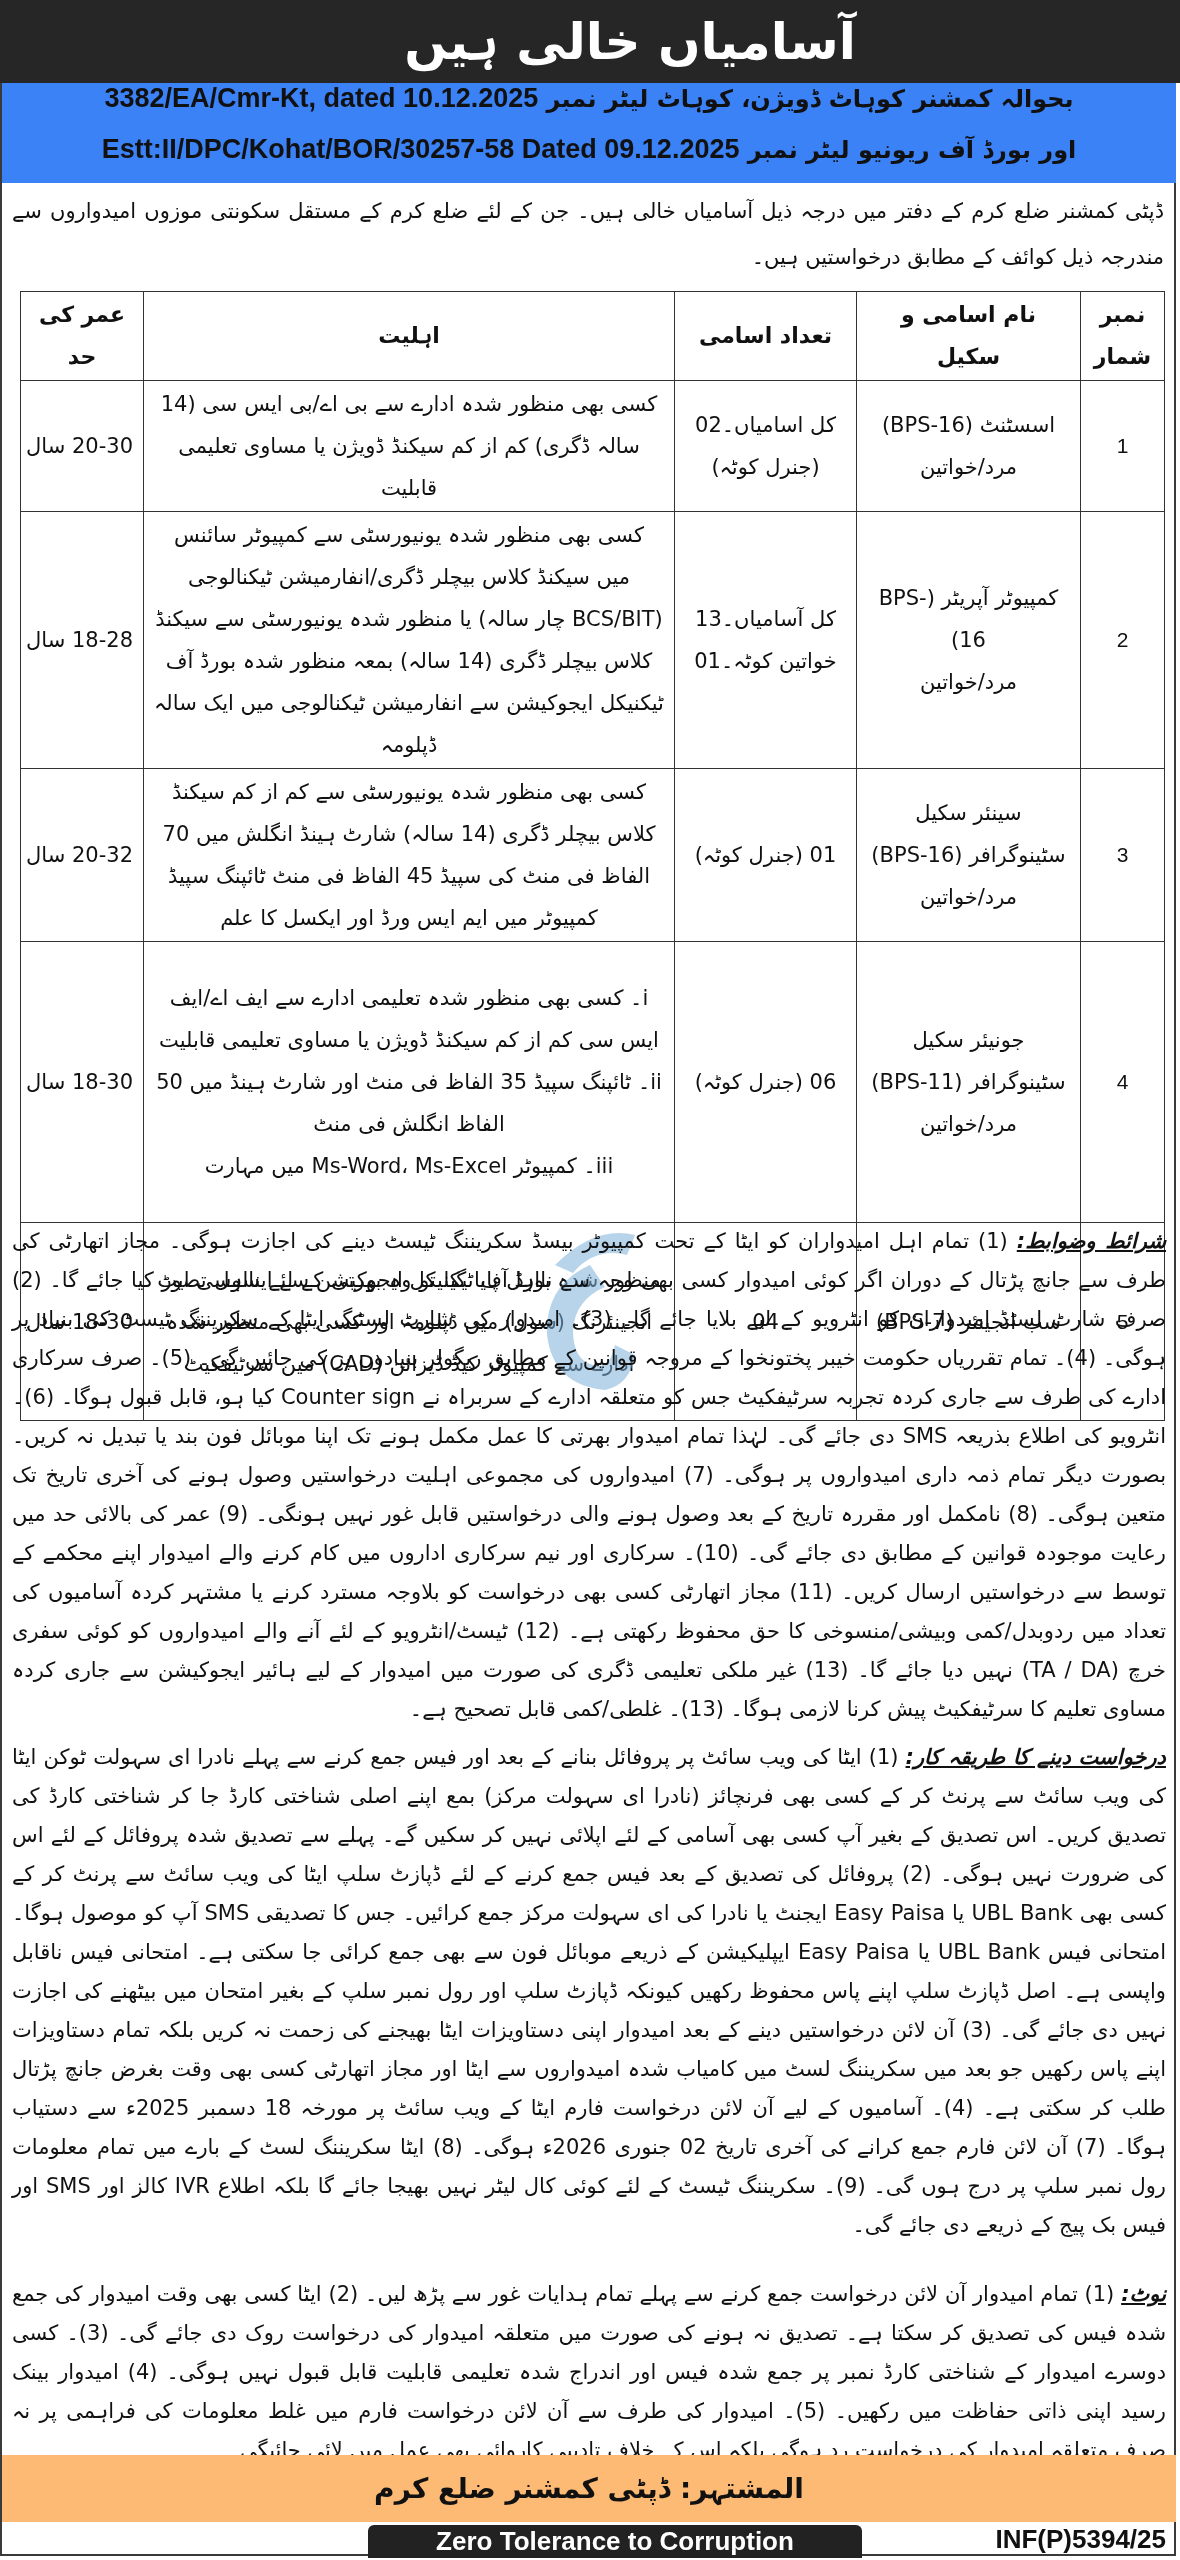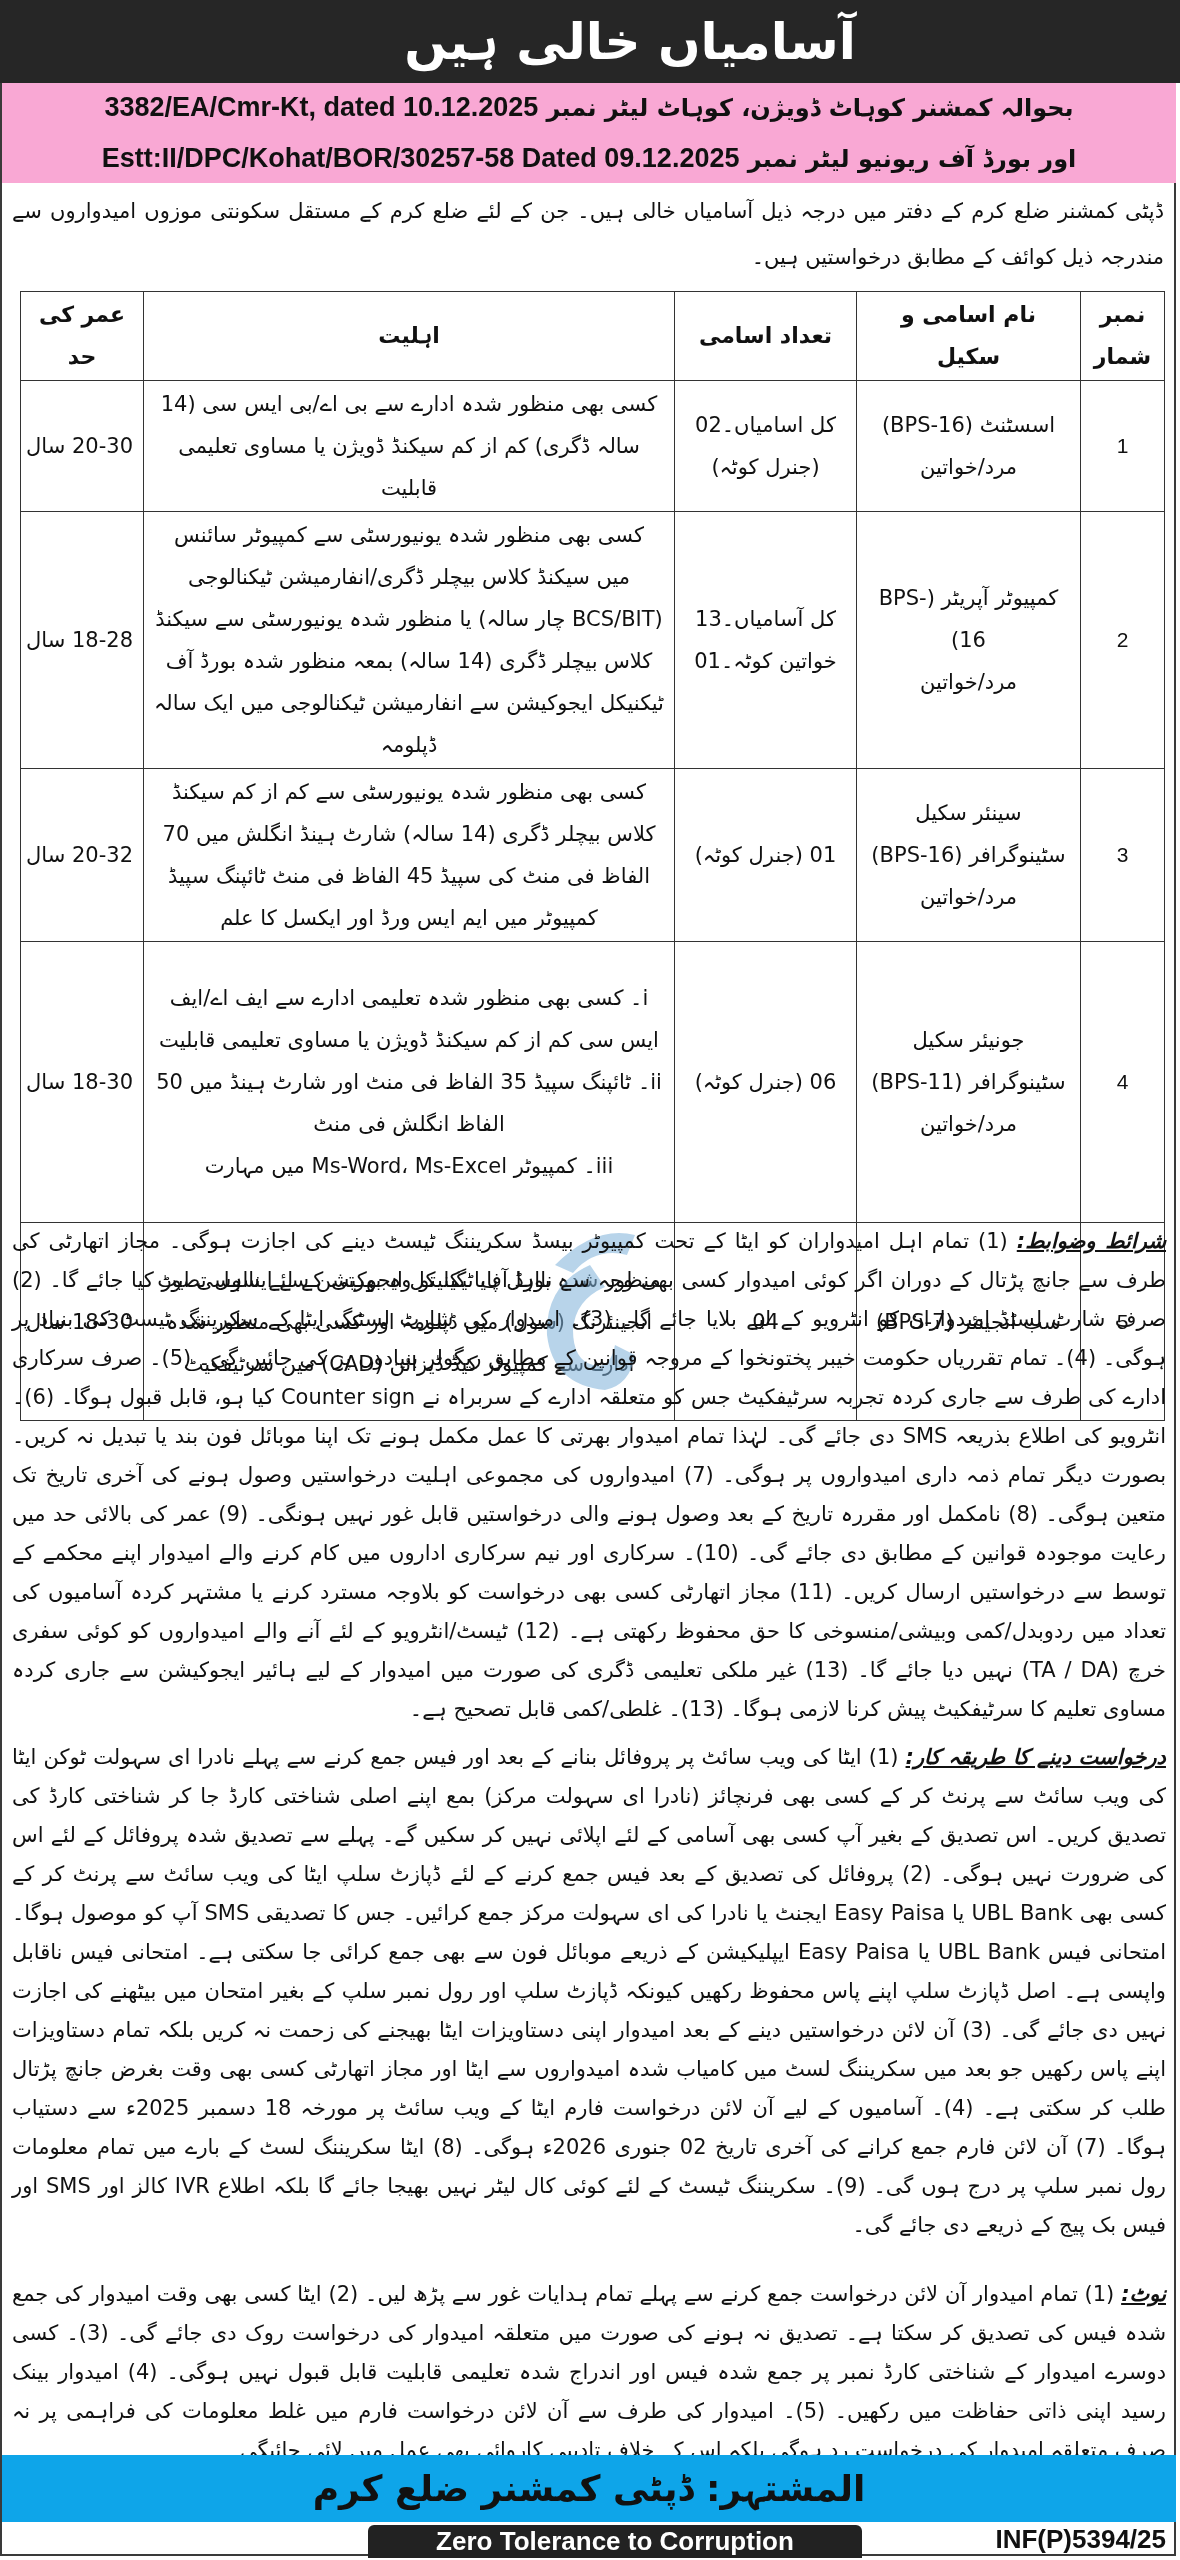--- a/index.html
+++ b/index.html
@@ -3,41 +3,41 @@
 <meta charset="utf-8">
 <style>
   html, body { margin:0; padding:0; background:#fff; }
   body { width:1180px; height:2560px; position:relative; overflow:hidden;
          font-family:"DejaVu Sans", sans-serif; color:#111; }
   .frame { position:absolute; left:0; top:0; width:1176px; height:2556px;
            border:2px solid #3a3a3a; box-sizing:border-box; }
   .title-bar { position:absolute; left:0; top:0; width:1180px; height:83px; background:#262626;
                color:#fff; display:flex; align-items:center; justify-content:center;
                font-size:50px; font-weight:bold; direction:rtl;padding-left:40px; }
-  .ref-band { position:absolute; left:2px; top:83px; width:1174px; height:100px; background:#f9a8d4;
-              display:flex; flex-direction:column; justify-content:center; align-items:center; gap:20px; }
+  .ref-band { position:absolute; left:2px; top:83px; width:1174px; height:100px; background:#3b82f6;
+              display:flex; flex-direction:column; justify-content:flex-start; align-items:center; gap:20px; }
   .ref-line { direction:rtl; font-size:24px; font-weight:bold; white-space:nowrap; }
   .ref-line .code { font-family:"Liberation Sans", sans-serif; font-size:27px; direction:ltr; unicode-bidi:embed; }
   .intro { position:absolute; left:12px; top:188px; width:1152px; direction:rtl; font-size:21px;
            line-height:46px; text-align:justify; }
   table.jobs { position:absolute; left:20px; top:291px; width:1144px; border-collapse:collapse;
                direction:rtl; table-layout:fixed; }
   table.jobs th, table.jobs td { border:1.5px solid #333; text-align:center; vertical-align:middle;
                font-size:21px; line-height:42px; padding:2px 10px; }
   table.jobs th { height:48px; font-weight:bold; font-size:22px; }
   td.qual { text-align:right; font-size:20px; line-height:44px; }
   td.serial { font-family:"Liberation Sans", sans-serif; font-size:26px; }
   td.age { font-size:24px; white-space:nowrap; }
   .para { position:absolute; left:12px; width:1154px; direction:rtl; font-size:21px; line-height:39px;
           text-align:justify; }
   .para .head { font-weight:bold; text-decoration:underline;font-style:italic; }
   .watermark { position:absolute; left:535px; top:1225px; width:110px; height:170px; opacity:0.55; }
-  .sign-band { position:absolute; left:2px; top:2455px; width:1174px; height:67px; background:#0ea5e9;
+  .sign-band { position:absolute; left:2px; top:2455px; width:1174px; height:67px; background:#fdba74;
                display:flex; align-items:center; justify-content:center; direction:rtl;
-               font-size:36px; font-weight:bold; }
+               font-size:28px; font-weight:bold; }
   .zt-bar { position:absolute; left:368px; top:2525px; width:494px; height:33px; background:#222;
             border-radius:6px 6px 0 0; color:#fff; display:flex; align-items:center; justify-content:center;
             font-family:"Liberation Sans", sans-serif; font-weight:bold; font-size:26px; }
   .inf { position:absolute; right:14px; top:2524px; font-family:"Liberation Sans", sans-serif;
          font-weight:bold; font-size:26px; }
 </style>
 </head>
 <body>
 
 <div class="frame"></div>

